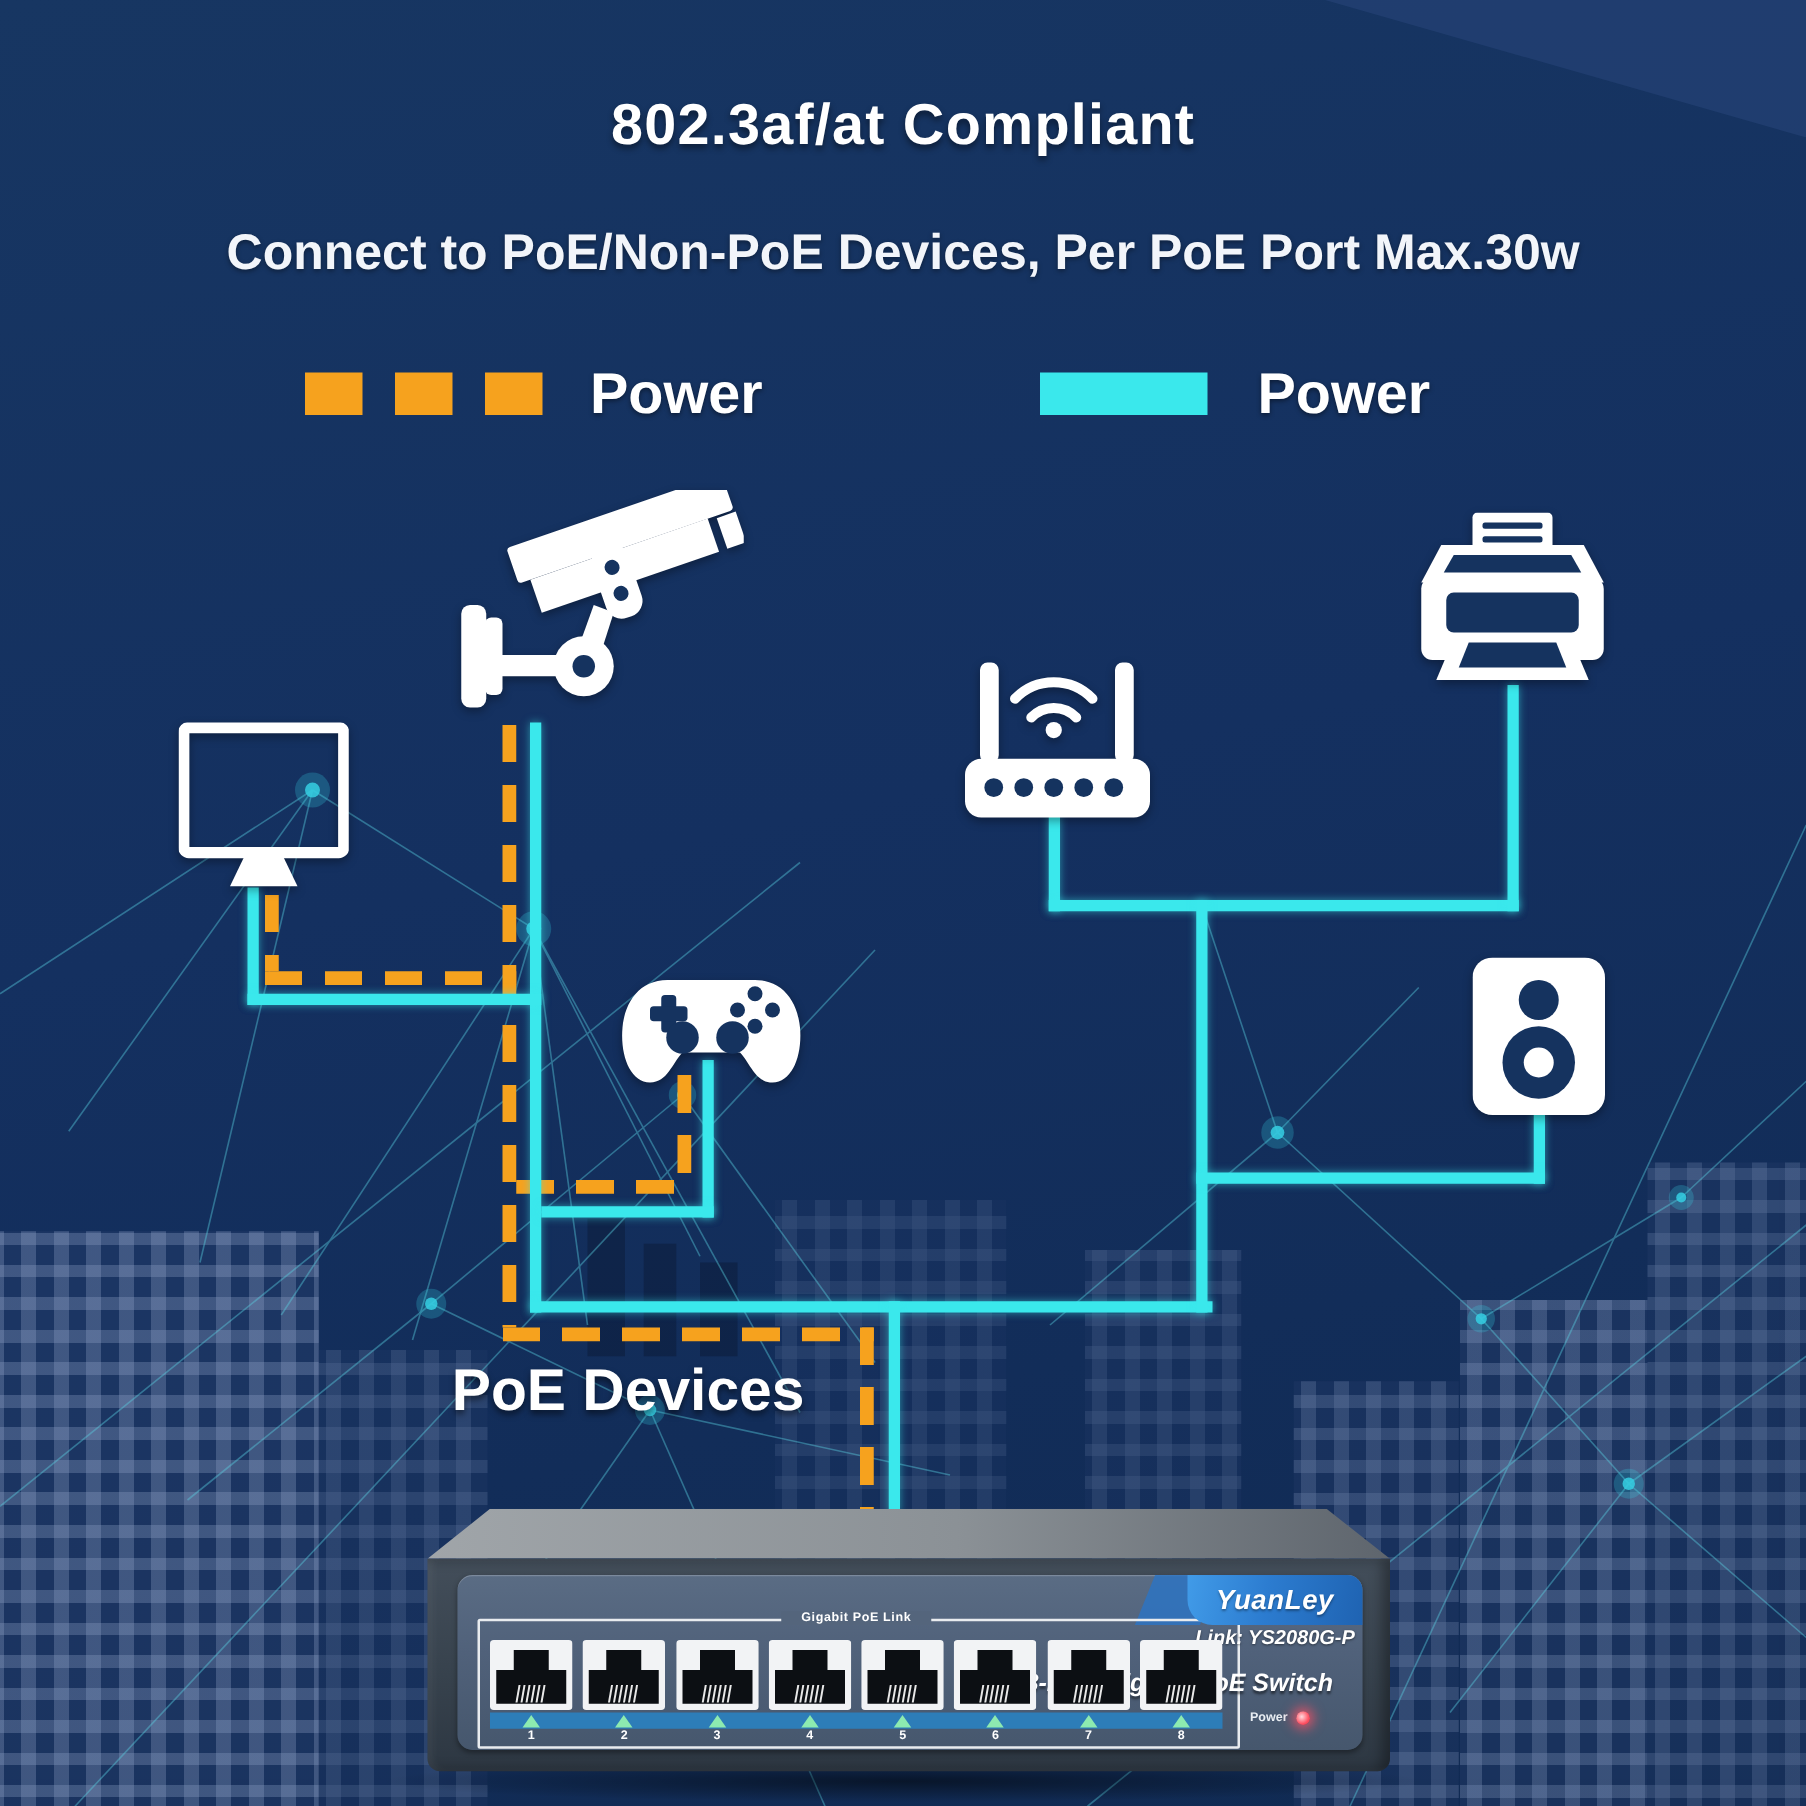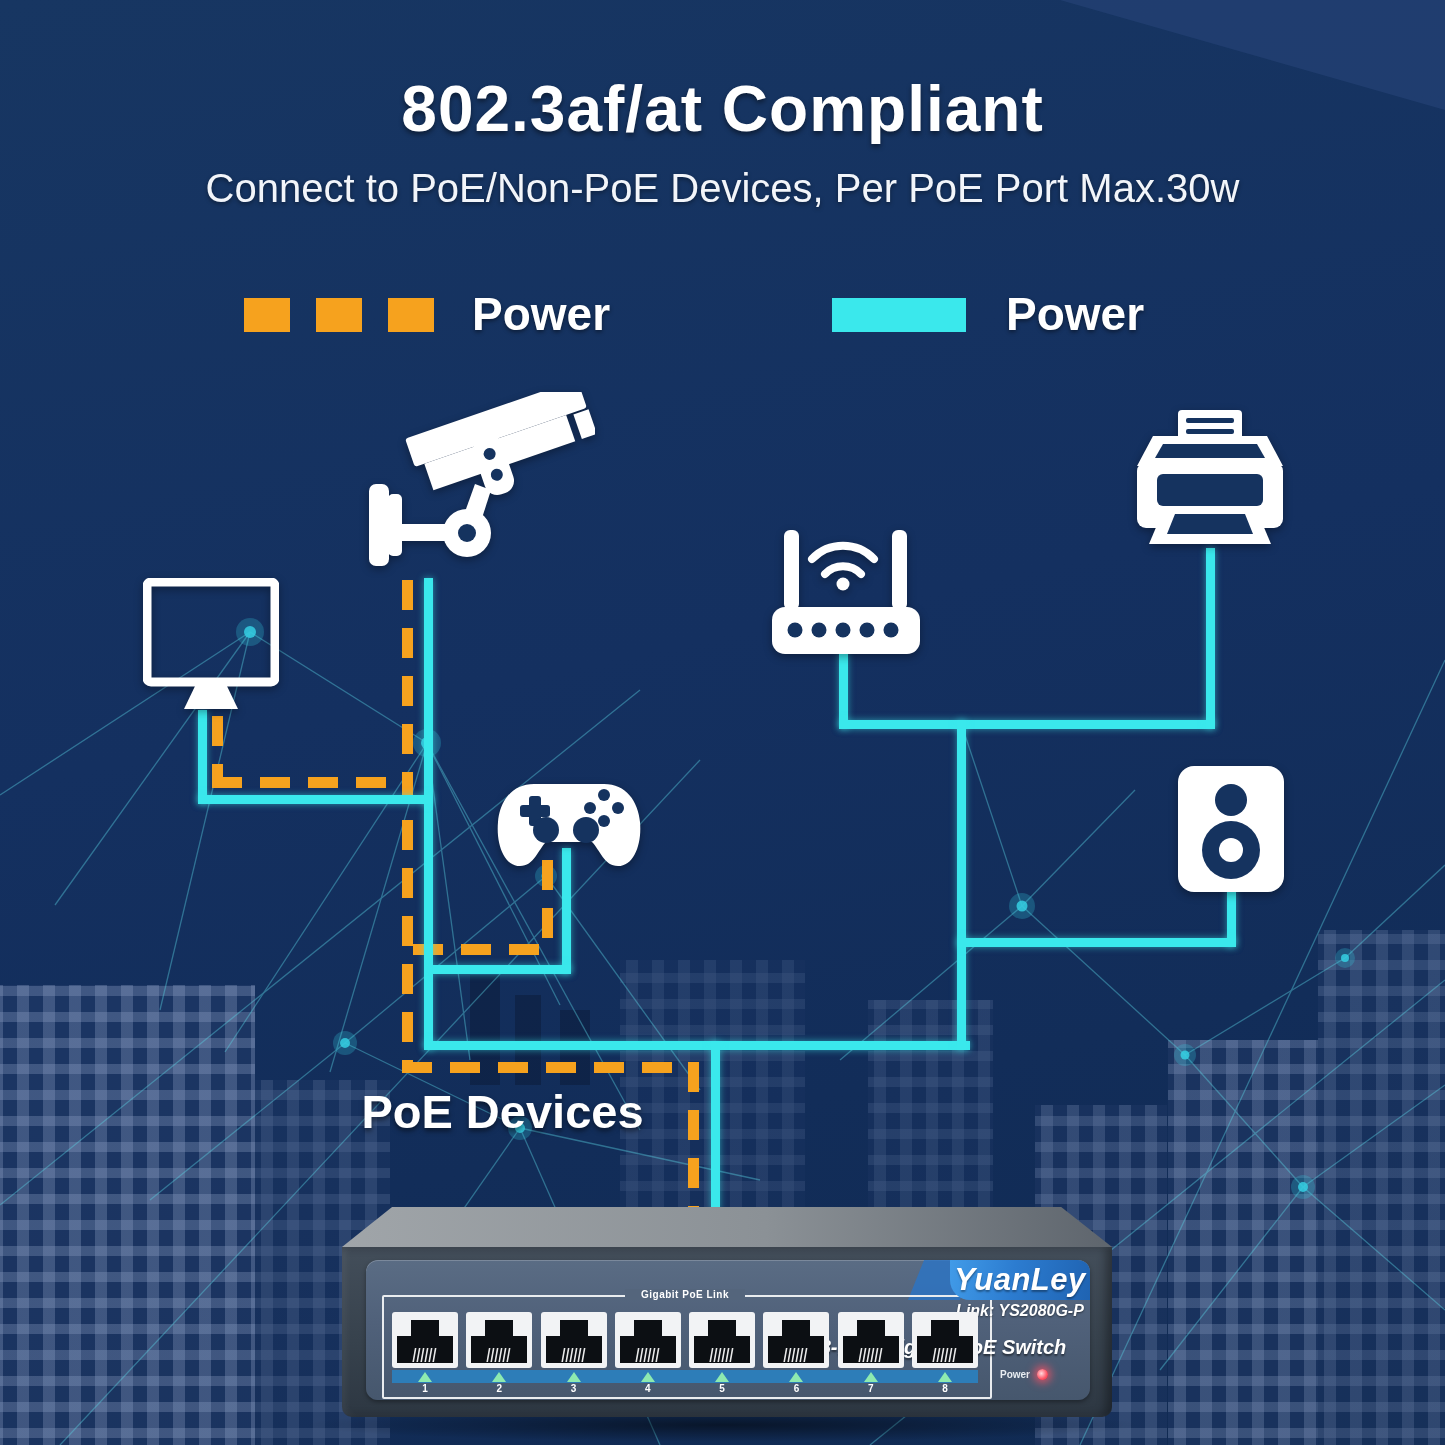--- a/index.html
+++ b/index.html
@@ -9,23 +9,23 @@
   .abs{position:absolute;}
   
   .streak{clip-path:polygon(0 0,100% 0,100% 100%);background:rgba(44,74,128,.45);}
   .building{background-color:rgba(36,60,106,.55);
     background-image:
       repeating-linear-gradient(0deg, rgba(152,170,206,0) 0 7px, rgba(152,170,206,.33) 7px 17px, rgba(152,170,206,0) 17px 26px),
       repeating-linear-gradient(90deg, rgba(152,170,206,0) 0 6px, rgba(152,170,206,.33) 6px 18px, rgba(152,170,206,0) 18px 26px);}
   .pillar{background:rgba(10,24,52,.45);}
   
   .title{left:0;top:72px;width:1445px;text-align:center;color:#fff;
-         font-size:64px;font-weight:700;letter-spacing:1px;text-shadow:0 3px 5px rgba(0,0,0,.45);}
-  .subtitle{left:0;top:166px;width:1445px;text-align:center;color:#f2f5fa;
-         font-size:40px;font-weight:400;text-shadow:0 2px 4px rgba(0,0,0,.4);}
+         font-size:46px;font-weight:700;letter-spacing:1px;text-shadow:0 3px 5px rgba(0,0,0,.45);}
+  .subtitle{left:0;top:180px;width:1445px;text-align:center;color:#f2f5fa;
+         font-size:40px;font-weight:700;text-shadow:0 2px 4px rgba(0,0,0,.4);}
   .group-label{top:1084px;color:#fff;font-size:47px;font-weight:700;text-shadow:0 3px 5px rgba(0,0,0,.5);z-index:5;}
   .legend-label{top:287px;color:#fff;font-size:46px;font-weight:700;text-shadow:0 2px 4px rgba(0,0,0,.45);z-index:5;}
   
   .cab-c{background:#3ae8ec;box-shadow:0 0 7px rgba(58,232,236,.55);z-index:4;}
   .cab-ov{background:repeating-linear-gradient(to bottom,#f6a21e 0 30px,transparent 30px 48px);z-index:3;}
   .cab-oh{background:repeating-linear-gradient(to right,#f6a21e 0 30px,transparent 30px 48px);z-index:3;}
   .sq{width:46px;height:34px;background:#f6a21e;z-index:5;}
   .bar{width:134px;height:34px;background:#3ae8ec;z-index:5;}
   .icon{z-index:5;}
   .icon svg{display:block;width:100%;height:100%;filter:drop-shadow(0 3px 4px rgba(0,0,0,.35));}
@@ -39,21 +39,21 @@
     background:linear-gradient(180deg,#434e5a 0%,#37424d 55%,#2d3742 100%);
     box-shadow:inset 4px 0 6px rgba(255,255,255,.06), inset -6px 0 10px rgba(0,0,0,.35);}
   .sw-panel{left:366px;top:1260px;width:724px;height:140px;z-index:7;border-radius:12px;
     background:linear-gradient(180deg,#5a6c84 0%,#50617a 45%,#46576d 100%);
     box-shadow:inset 0 1px 0 rgba(255,255,255,.2), 0 2px 4px rgba(0,0,0,.35);}
   .banner-accent{left:916px;top:1260px;width:52px;height:40px;z-index:7;background:#2a74c6;opacity:.8;
     transform:skewX(-22deg);}
   .banner{left:950px;top:1260px;width:140px;height:40px;z-index:8;border-radius:0 12px 0 20px;
     background:linear-gradient(100deg,#419be8 0%,#2c7cd0 45%,#1f63b2 100%);
     display:flex;align-items:center;justify-content:center;}
-  .brand{color:#fff;font-size:31px;font-weight:700;font-style:italic;letter-spacing:.5px;
+  .brand{color:#fff;font-size:22px;font-weight:700;font-style:italic;letter-spacing:.5px;
     text-shadow:0 2px 2px rgba(0,0,0,.35);}
   .model{left:925px;top:1302px;width:190px;text-align:center;color:#fff;z-index:8;
     font-size:16px;font-weight:700;font-style:italic;text-shadow:0 1px 2px rgba(0,0,0,.5);}
   .product{left:795px;top:1336px;width:296px;text-align:center;color:#fff;z-index:8;
     font-size:20px;font-weight:800;font-style:italic;text-shadow:0 2px 2px rgba(0,0,0,.5);}
   .pframe{left:382px;top:1295px;width:606px;height:100px;z-index:7;border:2px solid #e9ecef;border-radius:2px;}
   .pframe-label{left:482px;top:1284px;width:406px;text-align:center;z-index:8;}
   .pframe-label span{display:inline-block;background:#54657c;padding:0 16px;color:#fff;
     font-size:10px;font-weight:700;letter-spacing:.5px;}
   .ports-row{left:392px;top:1312px;width:586px;height:56px;z-index:8;display:flex;justify-content:space-between;}

